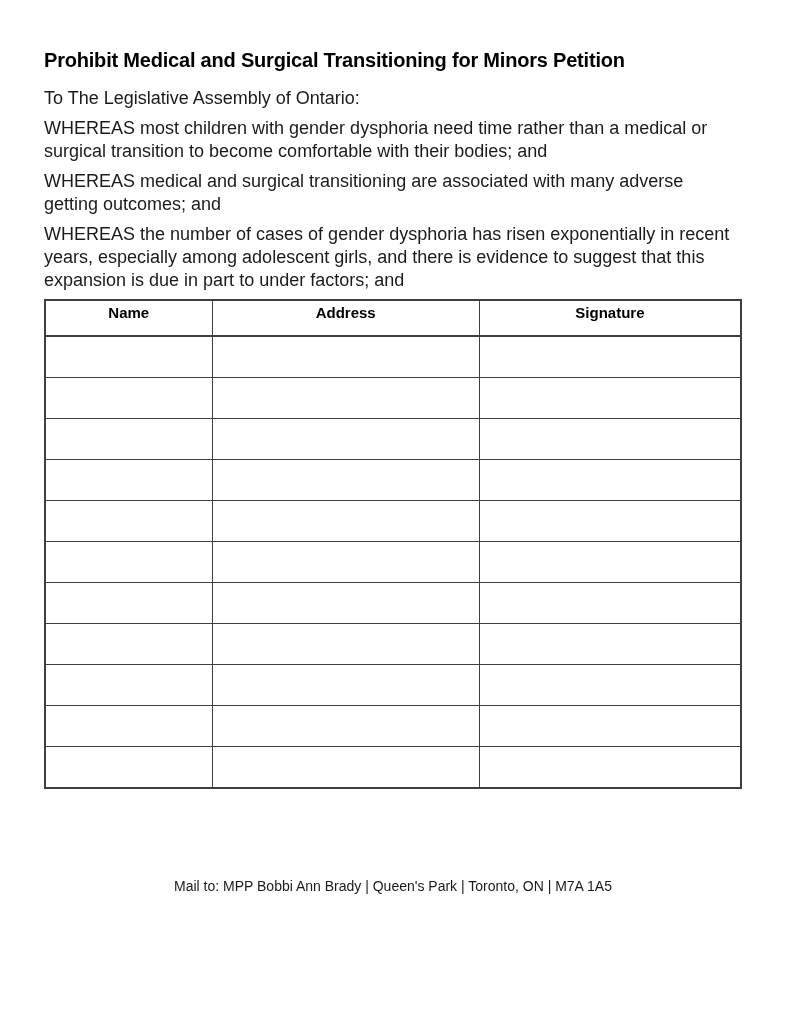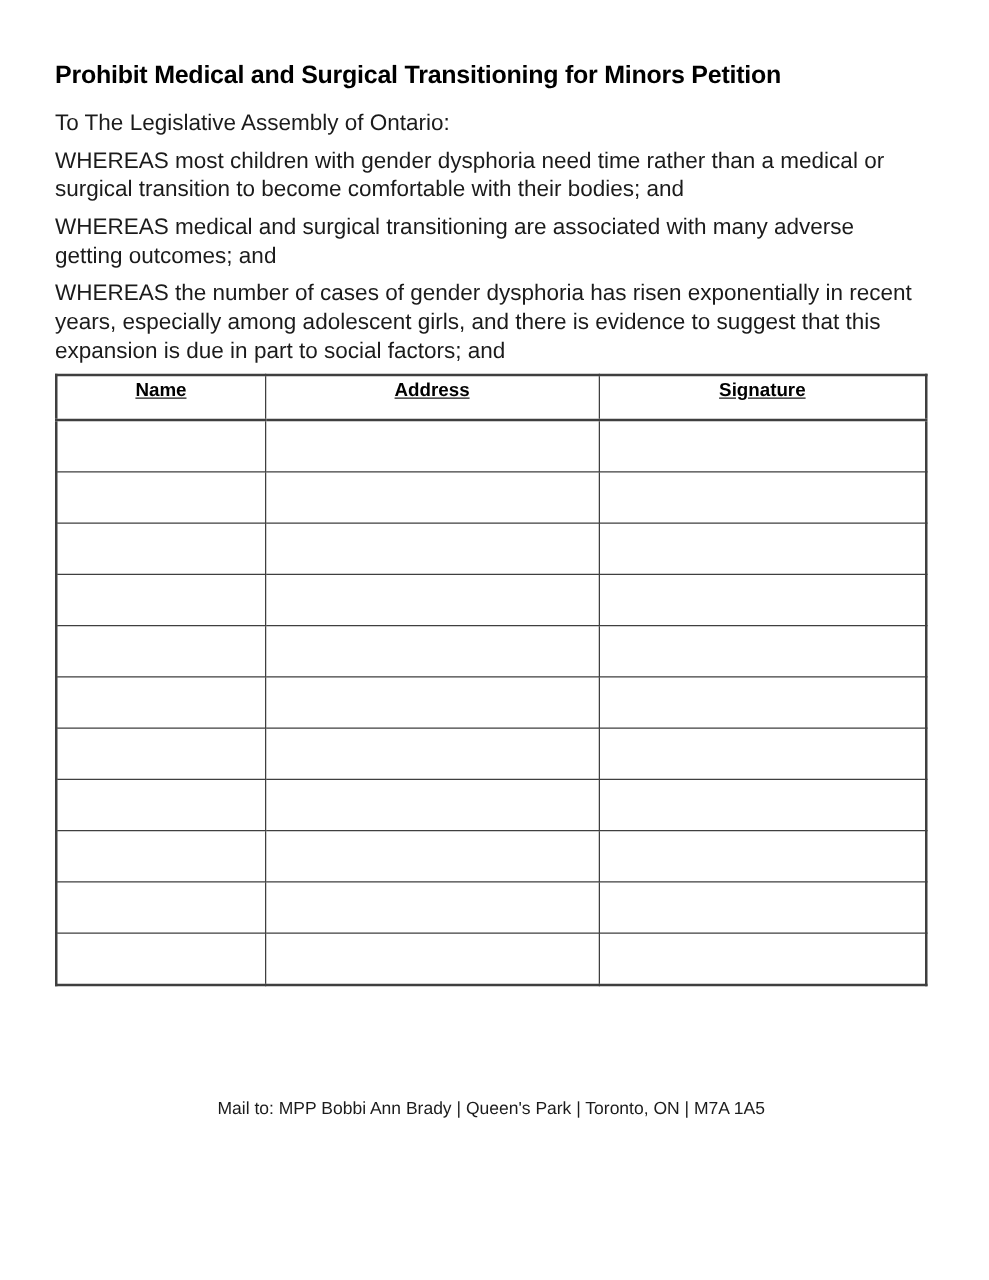--- a/index.html
+++ b/index.html
@@ -32,21 +32,20 @@
     margin: 0 0 7px 0;
     color: var(--text, #1b1b1b);
   }
 
   table.sig {
     width: 100%;
     border-collapse: collapse;
     border: 2px solid var(--table-border, #3f3f3f);
     table-layout: fixed;
     margin-top: 0;
-    text-decoration: underline;
   }
 
   table.sig th {
     border: 1px solid var(--table-border, #3f3f3f);
     border-bottom-width: 2px;
     height: 36px;
     box-sizing: border-box;
     vertical-align: top;
     padding-top: 3px;
     font-size: 15px;
@@ -74,21 +73,21 @@
 
 <div class="page">
 
   <h1 class="title">Prohibit Medical and Surgical Transitioning for Minors Petition</h1>
 
   <p class="salutation">To The Legislative Assembly of Ontario:</p>
 
   <div>
       <p class="para">WHEREAS most children with gender dysphoria need time rather than a medical or surgical transition to become comfortable with their bodies; and</p>
       <p class="para">WHEREAS medical and surgical transitioning are associated with many adverse getting outcomes; and</p>
-      <p class="para">WHEREAS the number of cases of gender dysphoria has risen exponentially in recent years, especially among adolescent girls, and there is evidence to suggest that this expansion is due in part to social factors; and</p>
+      <p class="para">WHEREAS the number of cases of gender dysphoria has risen exponentially in recent years, especially among adolescent girls, and there is evidence to suggest that this expansion is due in part to under factors; and</p>
     </div>
 
   <table class="sig">
     <thead>
       <tr>
           <th style="width: 24%;">Name</th>
           <th style="width: 38.4%;">Address</th>
           <th style="width: 37.6%;">Signature</th>
         </tr>
     </thead>

